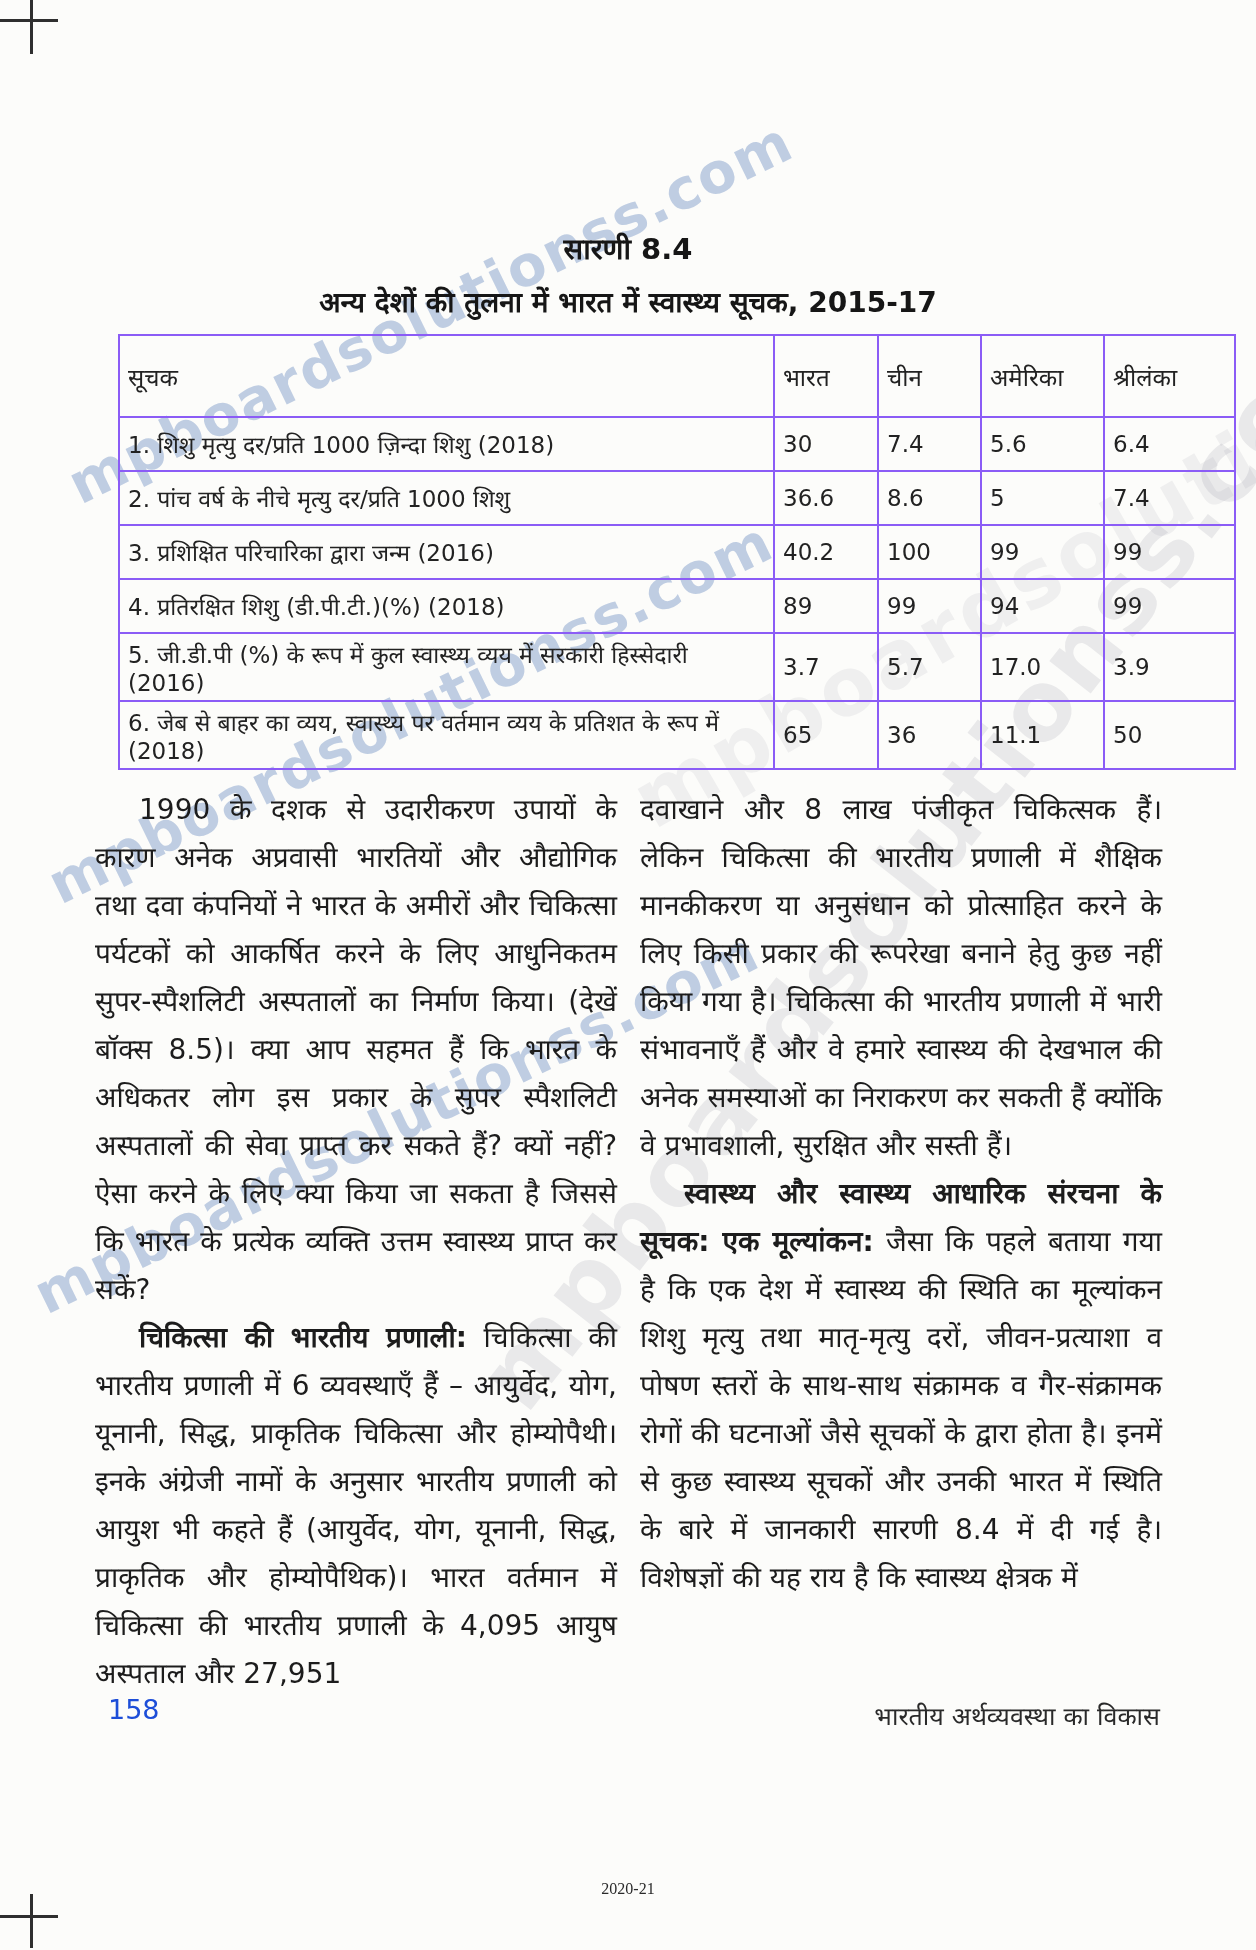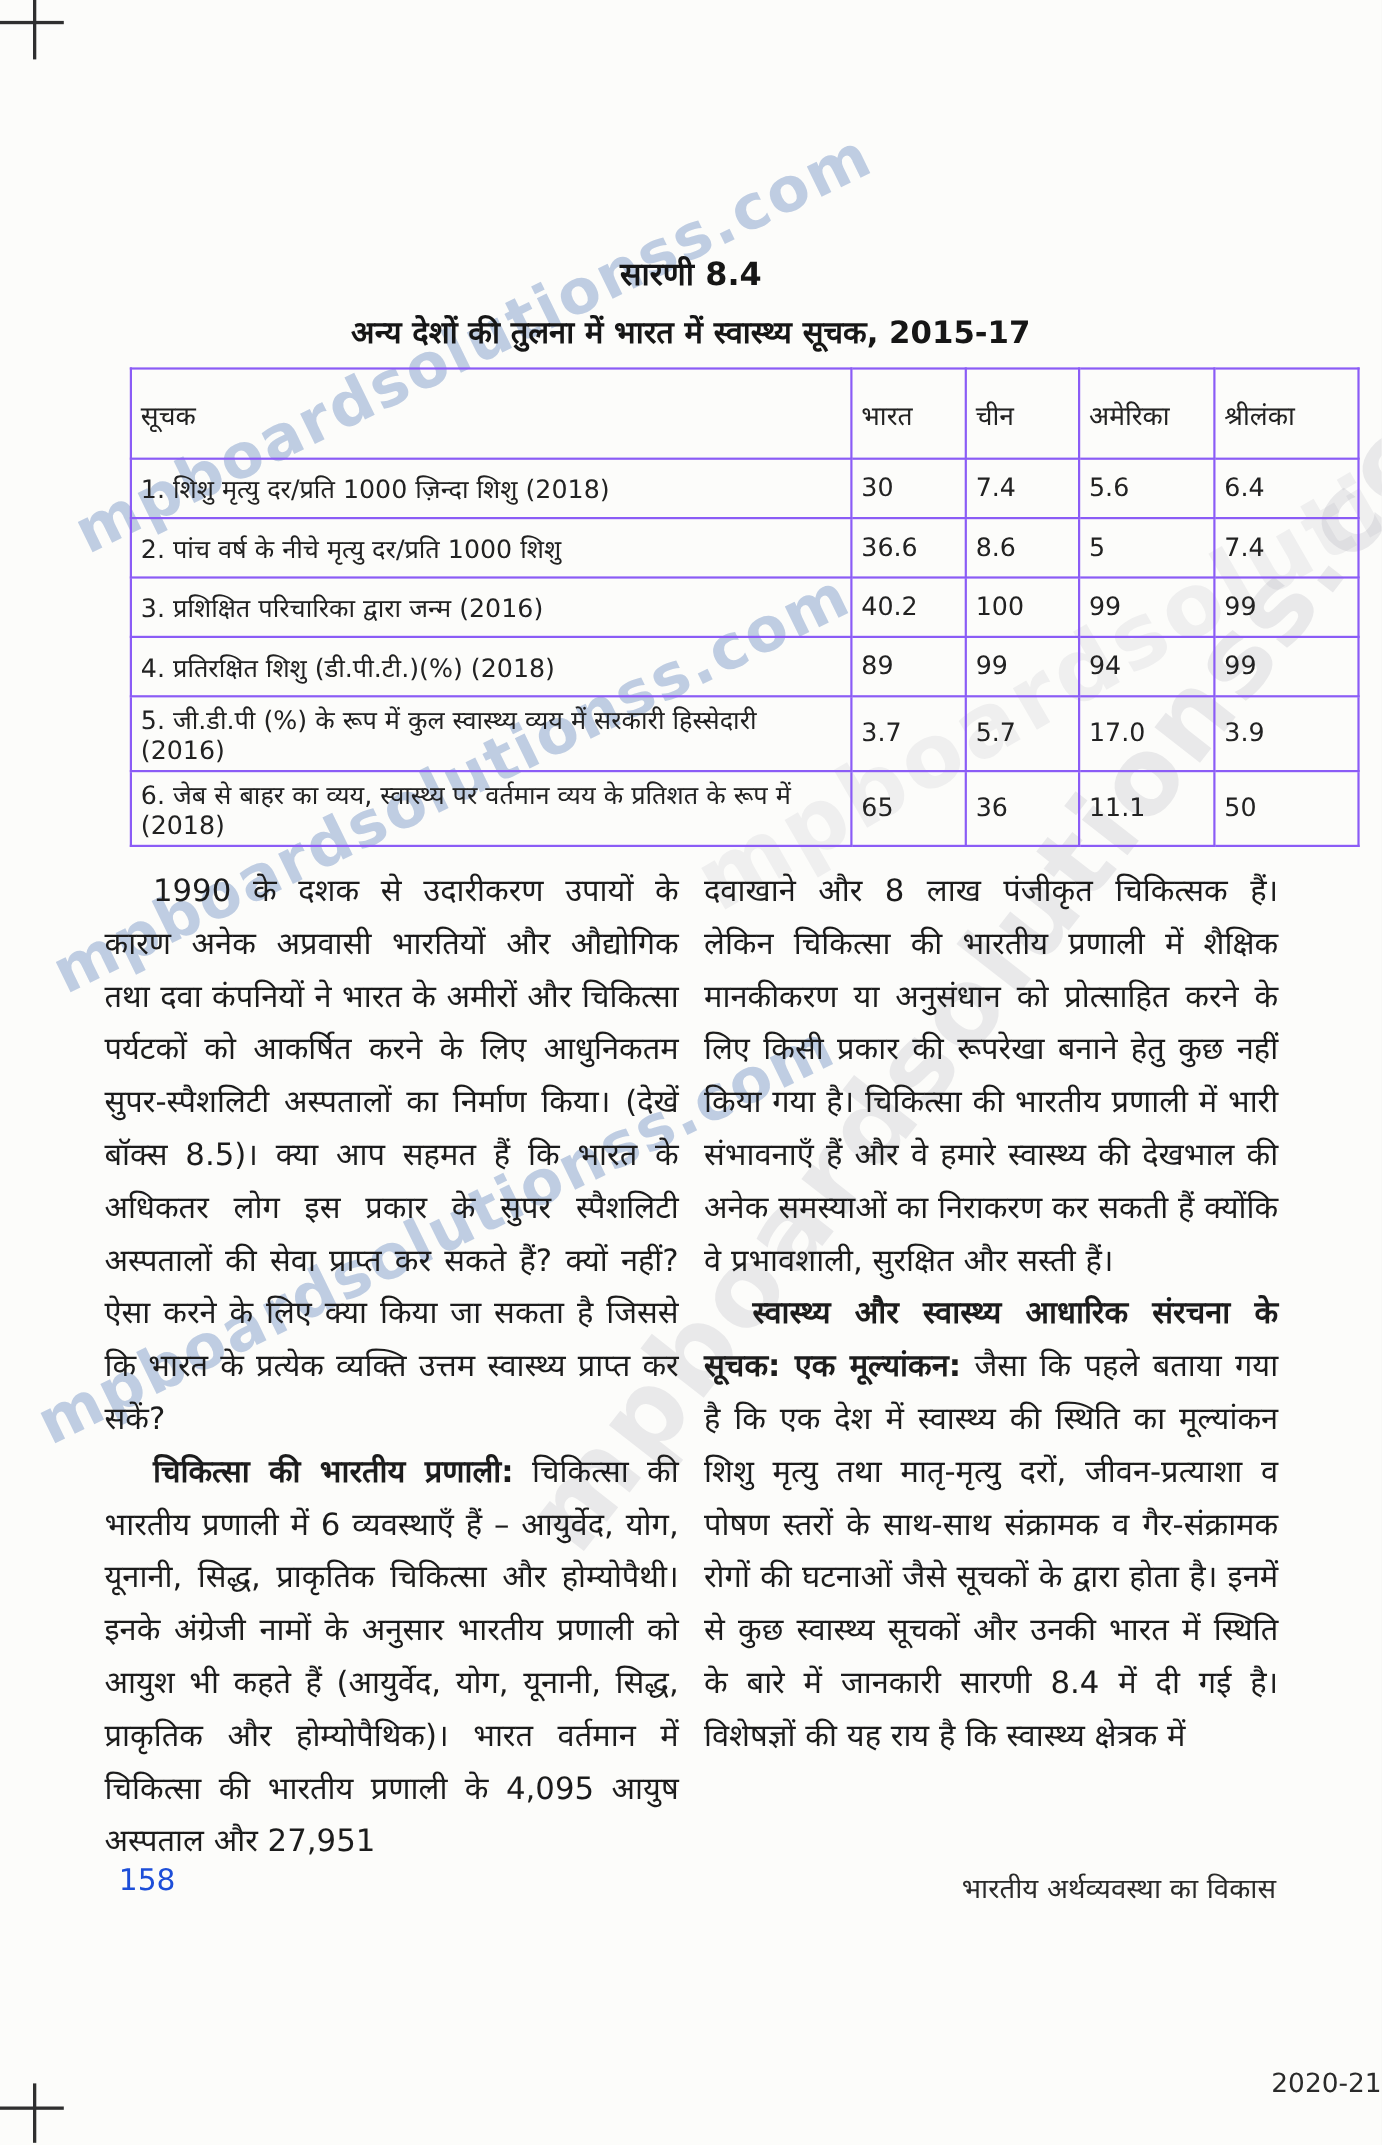--- a/index.html
+++ b/index.html
@@ -94,21 +94,21 @@
   .page-number{
     position:absolute;left:108px;top:1694px;
     font-size:27px;color:#1d4ed8;
   }
   .footer-title{
     position:absolute;right:96px;top:1698px;
     font-size:25px;color:#2a2a2a;
   }
   .year-label{
     position:absolute;left:0;right:0;top:1880px;
-    text-align:right;font-size:24px;color:#2a2a2a;
+    text-align:center;font-size:16px;color:#2a2a2a;font-family:Liberation Serif, serif;
   }
 </style>
 </head>
 <body>
 
 <div class="page">
 
   <div class="crop crop-top">
     <div class="h"></div>
     <div class="v"></div>

